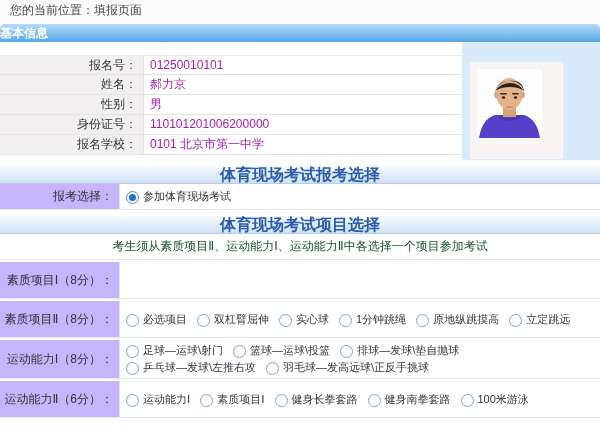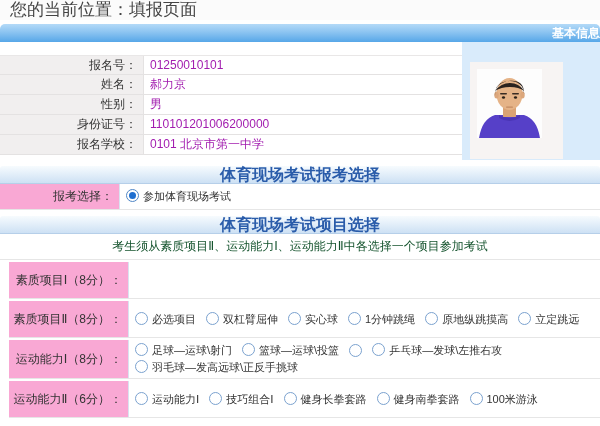--- a/index.html
+++ b/index.html
@@ -3,24 +3,24 @@
 <meta charset="utf-8">
 <style>
   html,body{margin:0;padding:0;}
   body{
     width:600px;height:426px;overflow:hidden;background:#ffffff;
     font-family:"Liberation Sans","DejaVu Sans",sans-serif;
     font-size:12px;color:#333;
   }
   .breadcrumb{
     height:20px;line-height:20px;padding-left:10px;background:#fbfbfb;
-    color:#444;font-size:17px;
+    color:#444;font-size:12px;
   }
   .main-bar{
-    margin-top:4px;height:18px;line-height:18px;text-align:right;
+    margin-top:4px;height:18px;line-height:18px;text-align:left;
     color:#fff;font-weight:bold;font-size:12px;
     background:linear-gradient(#b4daf8,#8cc4f1 45%,#57a7e8);
     border-radius:5px 5px 0 0;
   }
   .basic-table{display:flex;height:118px;}
   .basic-left{width:462px;padding-top:13px;box-sizing:border-box;}
   .b-row{display:flex;height:20px;line-height:19px;border-bottom:1px solid #e4e2e2;box-sizing:border-box;}
   .b-row:first-child{border-top:1px solid #e9e7e7;}
   .b-label{
     width:143px;background:#f1efef;text-align:right;padding-right:6px;
@@ -33,35 +33,35 @@
   }
   .photo-frame svg{display:block;}
   .sub-bar{
     margin-top:6px;height:17px;line-height:17px;text-align:center;
     font-weight:bold;color:#2a5caa;font-size:16px;
     background:linear-gradient(#f7fbfe,#cde1f4);
     border-bottom:1px solid #b6cfe9;border-radius:3px 3px 0 0;
   }
   .row{display:flex;border-bottom:1px solid #e6e6e6;margin-bottom:2px;}
   .row-label{
-    width:120px;background:#f9a8d4;border-right:1px solid #d9e3f0;
+    width:120px;background:#c4b5fd;border-right:1px solid #d9e3f0;
     display:flex;align-items:center;justify-content:flex-end;
     padding-right:6px;box-sizing:border-box;color:#333;
   }
   .row-value{
     flex:1;display:flex;align-items:center;flex-wrap:wrap;
     padding:3px 4px 3px 6px;column-gap:10px;row-gap:2px;box-sizing:border-box;
   }
   .choice-row{min-height:25px;}
-  .item-row{min-height:36px;margin-left:9px;}
+  .item-row{min-height:36px;}
   .note-row{
     height:25px;line-height:25px;text-align:center;border-bottom:1px solid #e6e6e6;
     margin-bottom:2px;color:#14532d;
   }
-  .opt{display:inline-flex;align-items:flex-start;gap:4px;cursor:default;}
+  .opt{display:inline-flex;align-items:flex-end;gap:4px;cursor:default;}
   .opt-label{font-size:11px;color:#333;white-space:nowrap;}
   .radio{
     width:11px;height:11px;border:1px solid #7ba2cf;border-radius:50%;
     background:#fff;display:inline-block;position:relative;flex:none;
   }
   .radio.checked{border-color:#4f86c6;}
   .radio.checked::after{
     content:"";position:absolute;left:2px;top:2px;width:7px;height:7px;
     border-radius:50%;background:#1f6fd0;
   }
@@ -177,20 +177,21 @@
       <label class="opt">
         <span class="radio"></span>
         <span class="opt-label">足球—运球\射门</span>
       </label>
       <label class="opt">
         <span class="radio"></span>
         <span class="opt-label">篮球—运球\投篮</span>
       </label>
       <label class="opt">
         <span class="radio"></span>
+        <span class="opt-label">排球—发球\垫自抛球</span>
       </label>
       <label class="opt">
         <span class="radio"></span>
         <span class="opt-label">乒乓球—发球\左推右攻</span>
       </label>
       <label class="opt">
         <span class="radio"></span>
         <span class="opt-label">羽毛球—发高远球\正反手挑球</span>
       </label>
     </div>
@@ -198,21 +199,21 @@
 
   <div class="row item-row">
     <div class="row-label">运动能力Ⅱ（6分）：</div>
     <div class="row-value">
       <label class="opt">
         <span class="radio"></span>
         <span class="opt-label">运动能力Ⅰ</span>
       </label>
       <label class="opt">
         <span class="radio"></span>
-        <span class="opt-label">技巧组合Ⅰ</span>
+        <span class="opt-label">素质项目Ⅰ</span>
       </label>
       <label class="opt">
         <span class="radio"></span>
         <span class="opt-label">健身长拳套路</span>
       </label>
       <label class="opt">
         <span class="radio"></span>
         <span class="opt-label">健身南拳套路</span>
       </label>
       <label class="opt">

